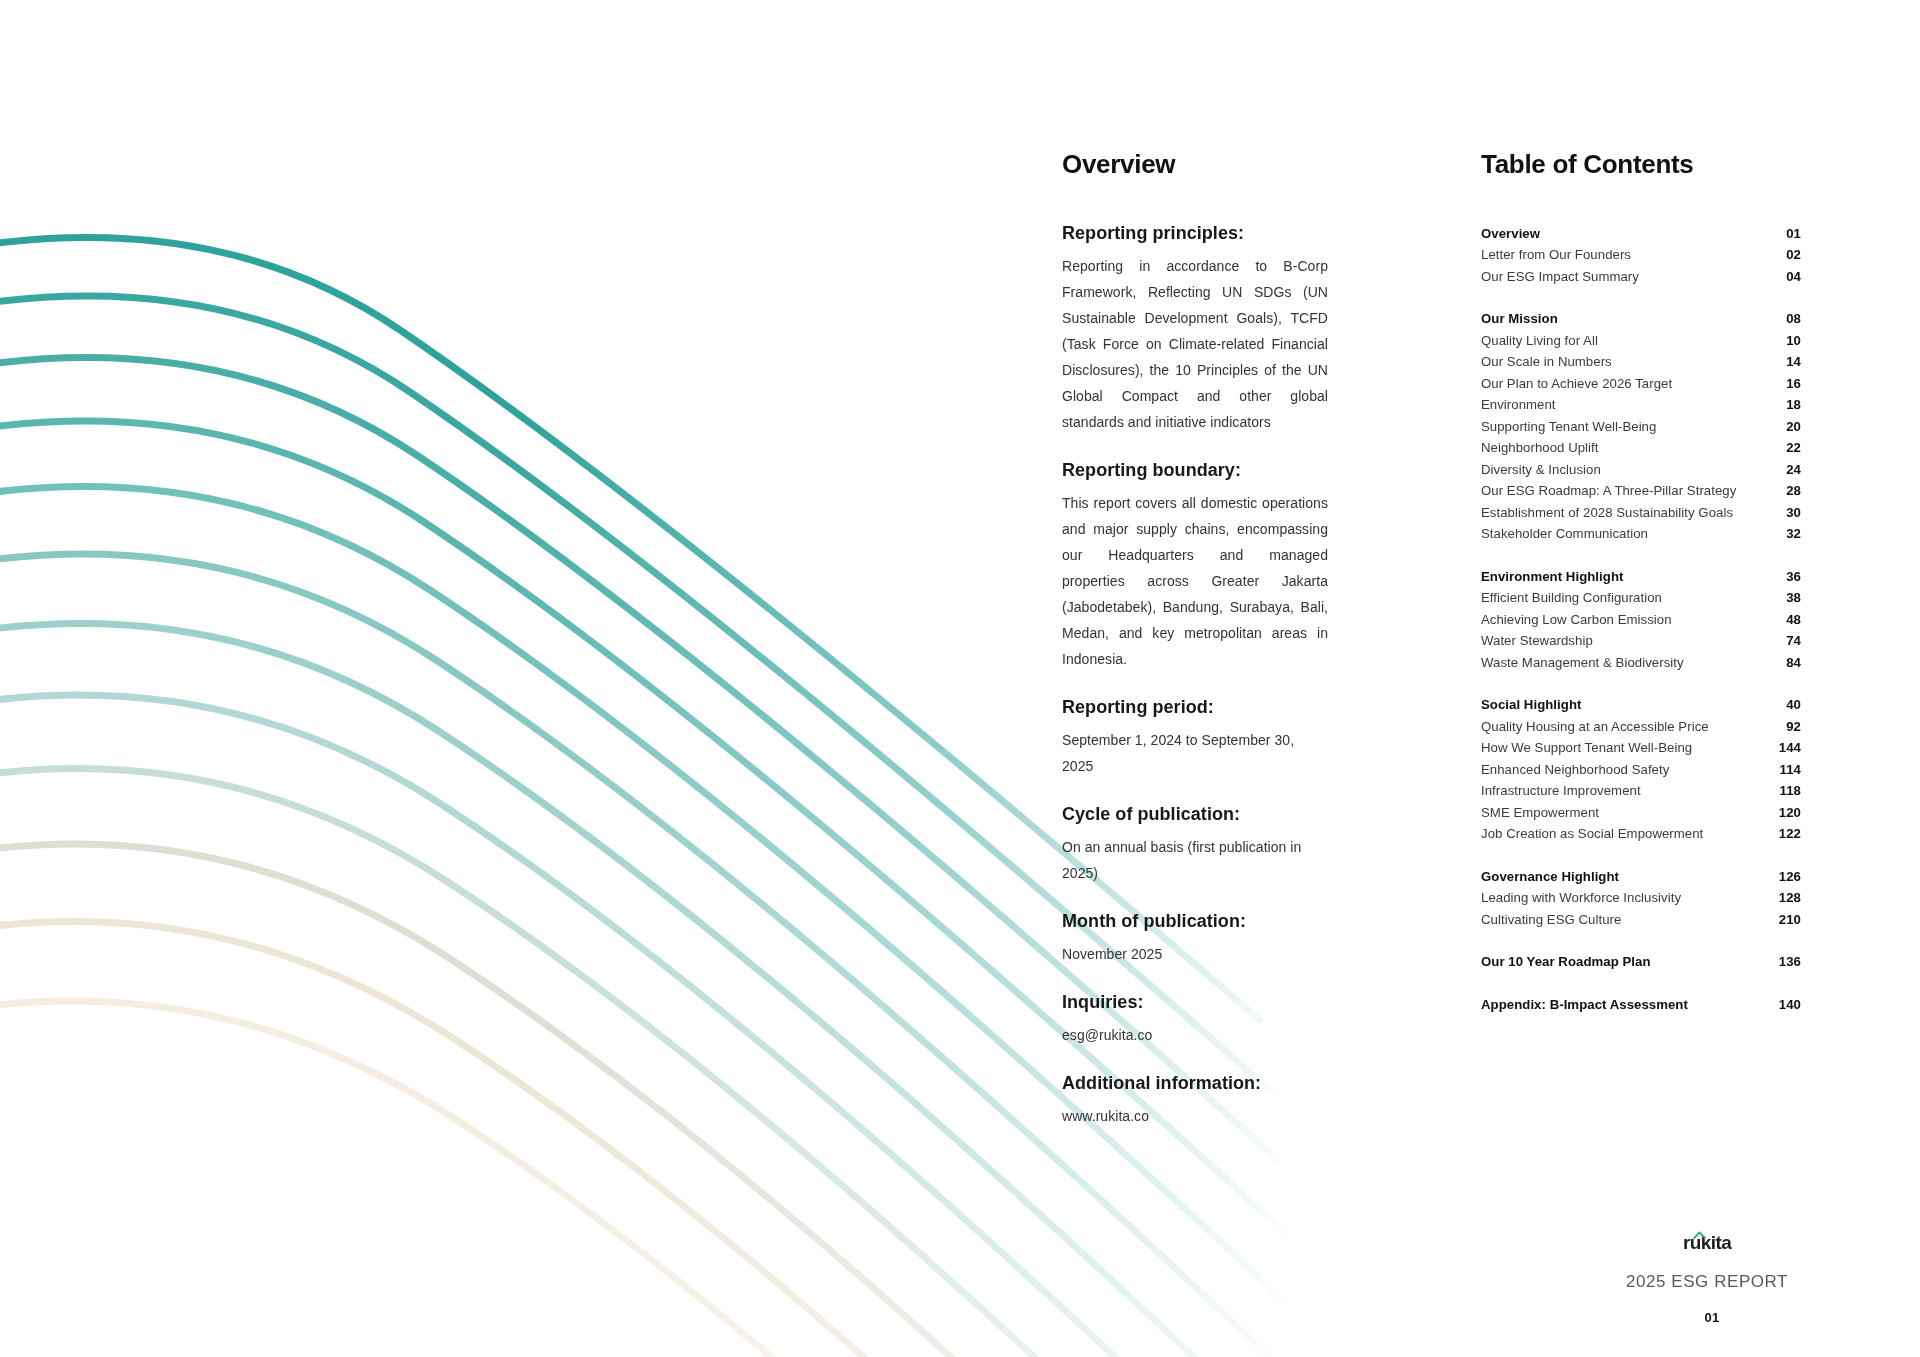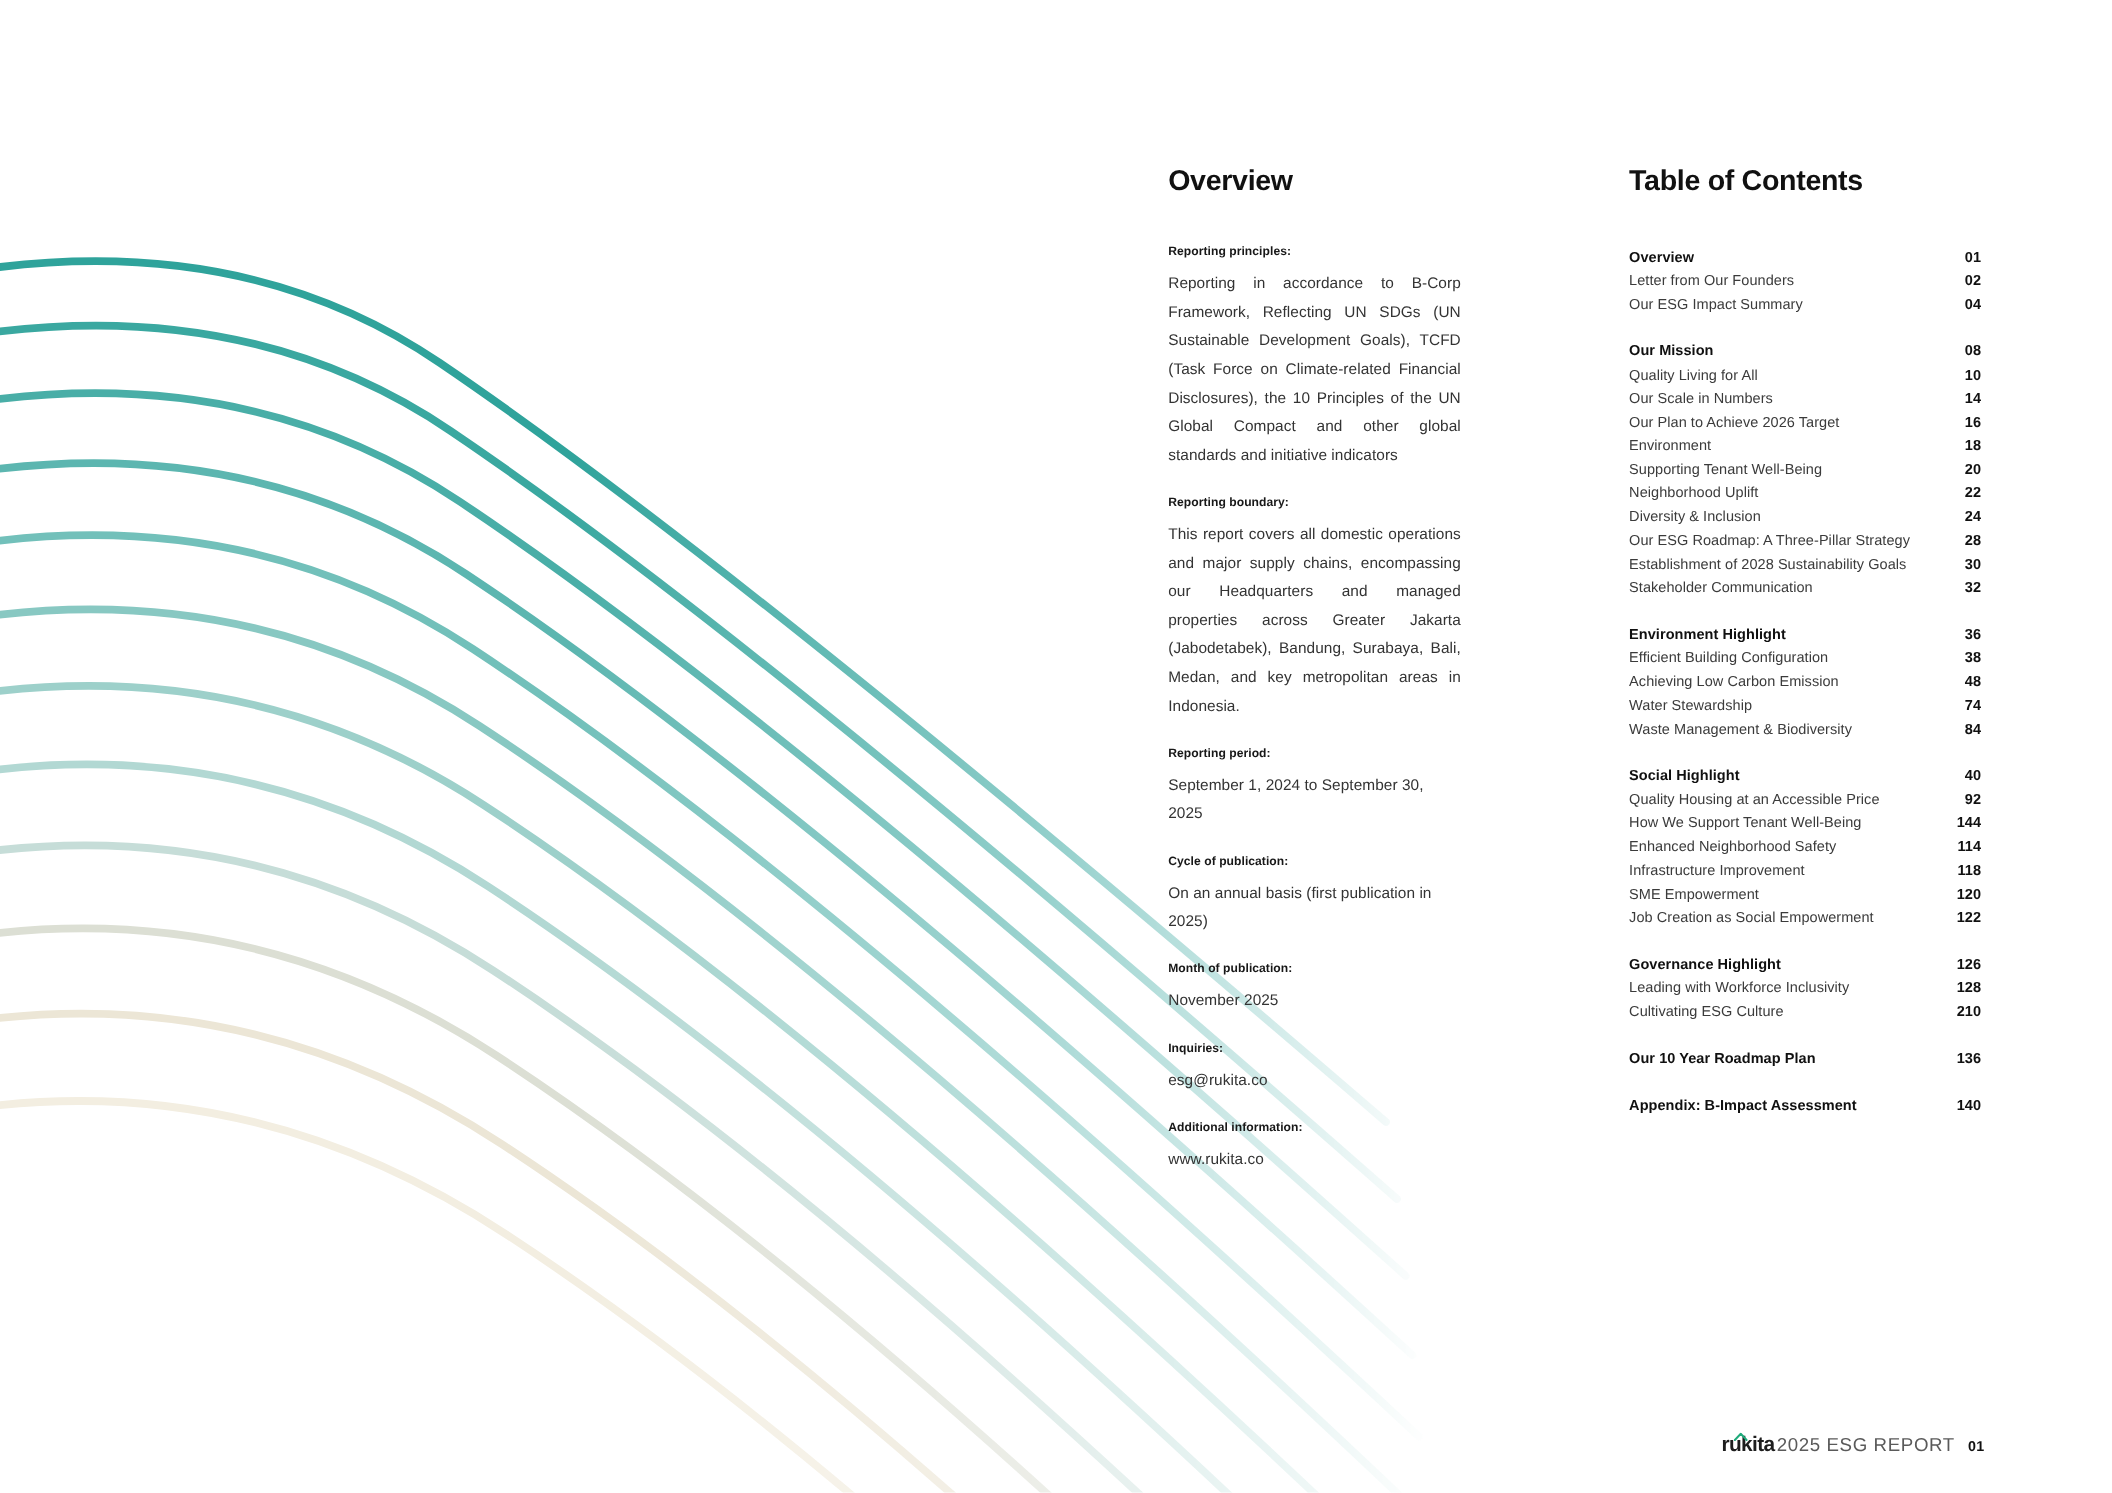--- a/index.html
+++ b/index.html
@@ -52,21 +52,21 @@
     letter-spacing: -0.3px;
     color: #111111;
     margin: 0 0 44px 0;
     line-height: 1.1;
   }
 
   .ov-block {
     margin-bottom: 25px;
   }
   .ov-label {
-    font-size: 11px;
+    font-size: 18px;
     font-weight: 700;
     color: #181818;
     margin-bottom: 9px;
     letter-spacing: 0.05px;
   }
   .ov-body {
     font-size: 14px;
     line-height: 26px;
     color: #333333;
     text-align: justify;
@@ -102,25 +102,26 @@
     letter-spacing: 0.05px;
   }
   .toc-row.head .toc-label {
     font-weight: 700;
     color: #101010;
   }
 
   
   #footer {
     position: absolute;
-    right: 116px;
+    right: 132px;
     bottom: 32px;
     display: flex;
     align-items: center;
-    gap: 2px;
+    gap: 18px;
+    flex-direction: column;
   }
   .logo-wrap {
     position: relative;
     display: inline-block;
   }
   .logo-text {
     font-size: 19px;
     font-weight: 700;
     letter-spacing: -0.6px;
     color: #1d1d1d;

